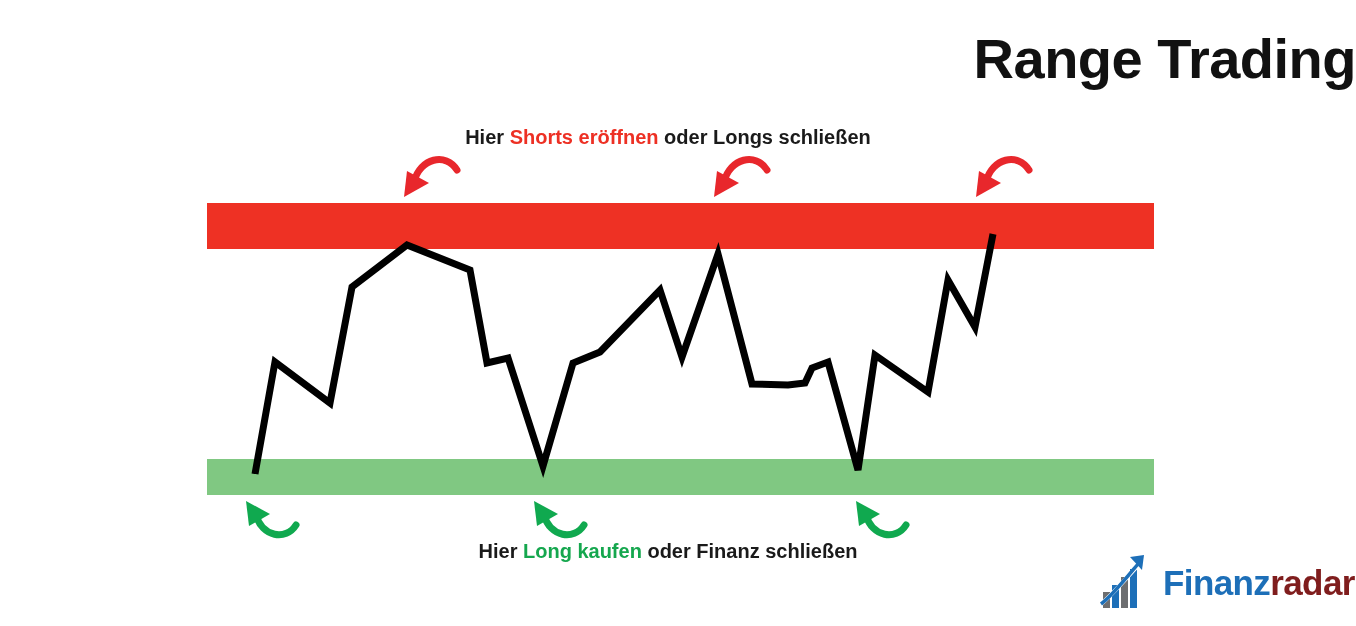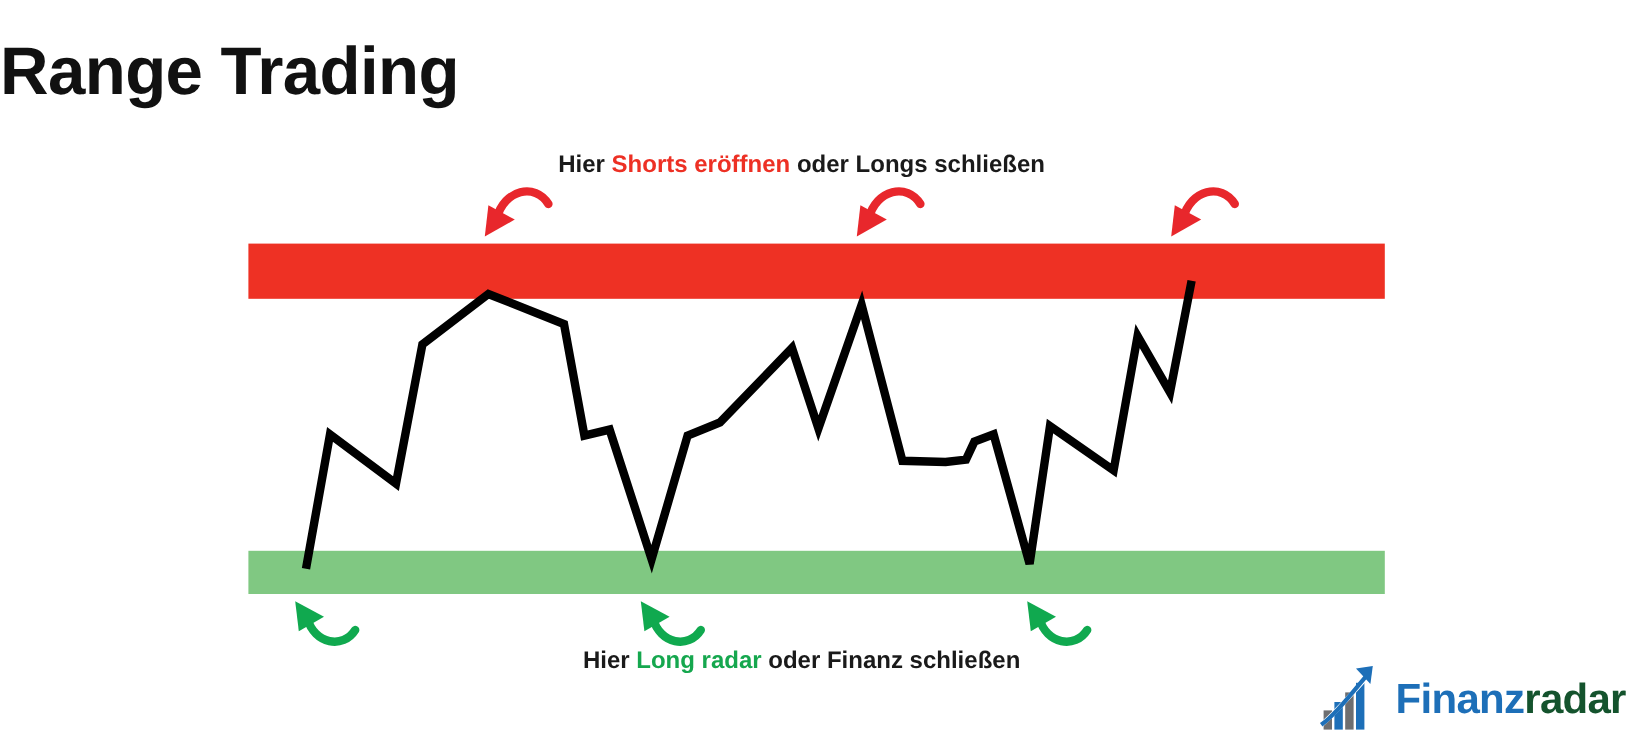--- a/index.html
+++ b/index.html
@@ -17,21 +17,21 @@
     background: #ffffff;
     overflow: hidden;
   }
 
   
   .title {
     position: absolute;
     left: 0;
     top: 28px;
     width: 1356px;
-    text-align: left;
+    text-align: right;
     font-size: 56px;
     font-weight: bold;
     color: #111111;
     letter-spacing: -0.5px;
     line-height: 1.1;
   }
 
   
   .caption {
     position: absolute;
@@ -106,21 +106,21 @@
 
   <div class="caption caption-top">
     <span>Hier </span><span class="hl-red" style="color: rgb(237, 48, 36);">Shorts eröffnen</span><span> oder Longs schließen</span>
   </div>
 
   <div class="band band-resistance" style="background: rgb(238, 49, 36);"></div>
 
   <div class="band band-support" style="background: rgb(128, 200, 130);"></div>
 
   <div class="caption caption-bottom">
-    <span>Hier </span><span class="hl-green" style="color: rgb(21, 167, 78);">Long radar</span><span> oder Finanz schließen</span>
+    <span>Hier </span><span class="hl-green" style="color: rgb(21, 167, 78);">Long kaufen</span><span> oder Finanz schließen</span>
   </div>
 
   <svg class="overlay" viewBox="0 0 1356 626">
     <polyline id="price-path" fill="none" stroke="#000000" stroke-width="7" stroke-linejoin="miter" stroke-linecap="butt" points="255,474 275,362 330,403 352,287 407,245 470,270 487,363 508,358 543,466 573,363 600,352 660,290 682,357 718,254 752,384 788,385 805,383 812,368 828,362 858,470 875,355 928,392 948,280 975,327 993,234"></polyline>
   </svg>
 
   <svg class="overlay" viewBox="0 0 1356 626">
     <g transform="translate(432,180)">
       <path d="M -18,2 C -12,-22 14,-28 25,-10" fill="none" stroke="#E8272C" stroke-width="7" stroke-linecap="round"></path>
       <path d="M -28,17 L -25,-9 L -3,3 Z" fill="#E8272C"></path>
@@ -154,17 +154,17 @@
     <svg class="logo-mark" viewBox="0 0 62 62">
       <rect x="6" y="40" width="7" height="16" fill="#6D6E70"></rect>
       <rect x="15" y="33" width="7" height="23" fill="#1D6FB8"></rect>
       <rect x="24" y="25" width="7" height="31" fill="#6D6E70"></rect>
       <rect x="33" y="17" width="7" height="39" fill="#1D6FB8"></rect>
       <path d="M 4,52 C 14,44 28,28 44,10" fill="none" stroke="#FFFFFF" stroke-width="4"></path>
       <path d="M 4,52 C 14,45 26,30 41,12" fill="none" stroke="#1D6FB8" stroke-width="3.5"></path>
       <path d="M 33,5 L 47,3 L 45,18 Z" fill="#1D6FB8"></path>
     </svg>
     <div class="logo-text">
-      <span class="brand-a" style="color: rgb(29, 111, 184); margin-top: 24px;">Finanz</span><span class="brand-b" style="color: #14532d;">radar</span>
+      <span class="brand-a" style="color: rgb(29, 111, 184); margin-top: 24px;">Finanz</span><span class="brand-b" style="color: #7f1d1d;">radar</span>
     </div>
   </div>
 
 </div>
 
 </body></html>

